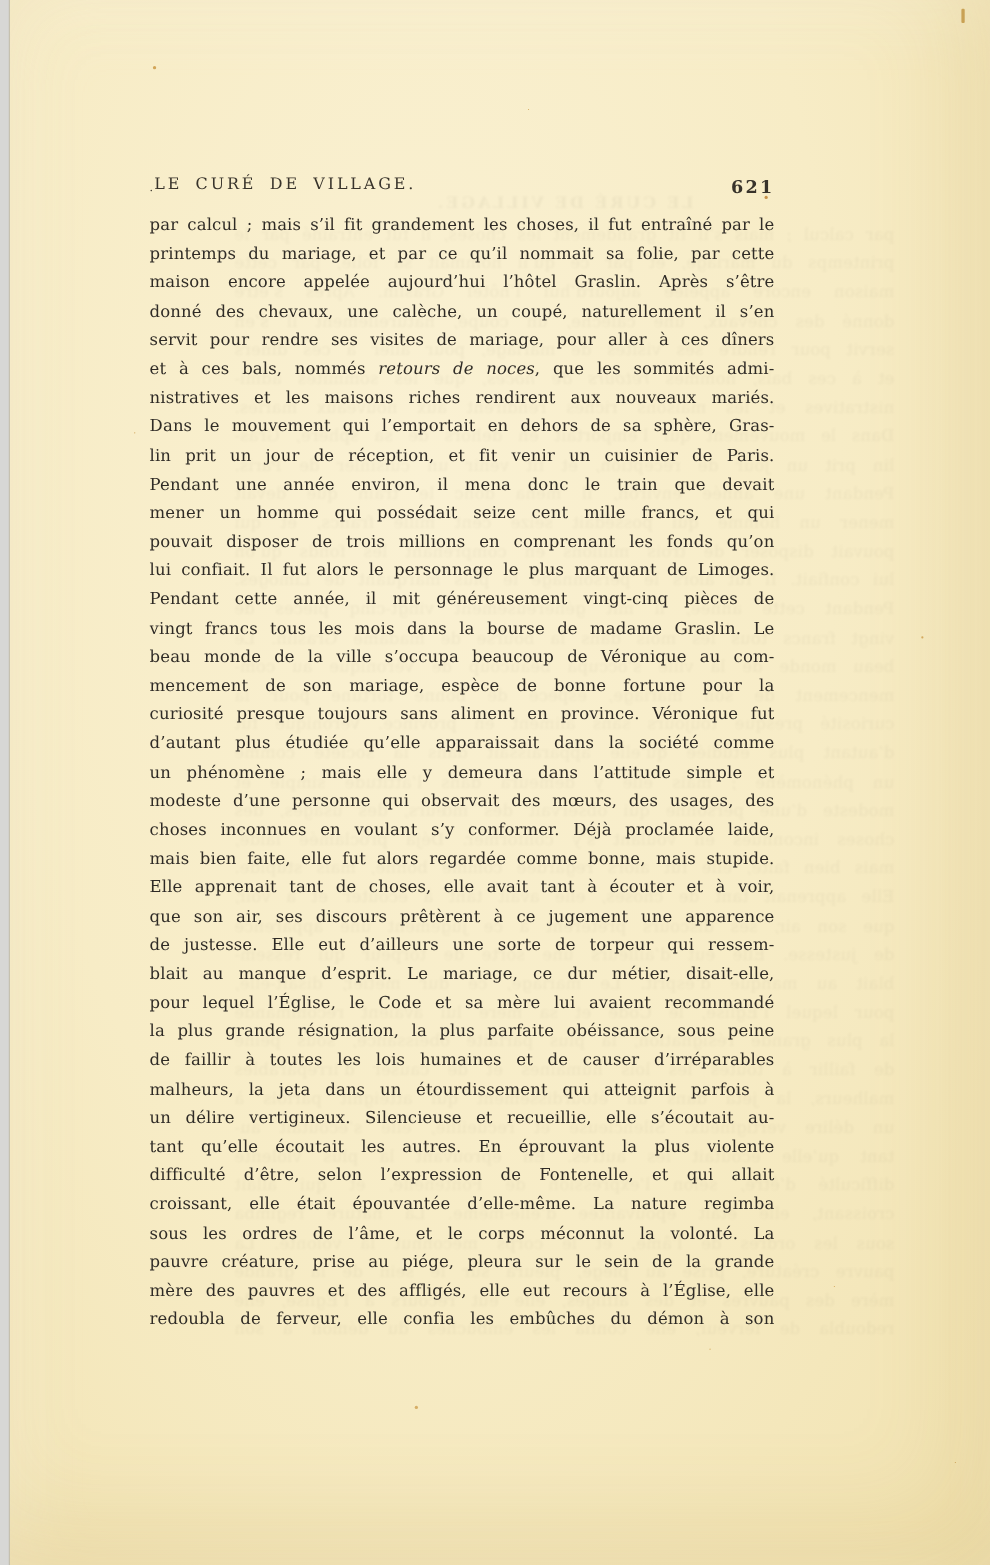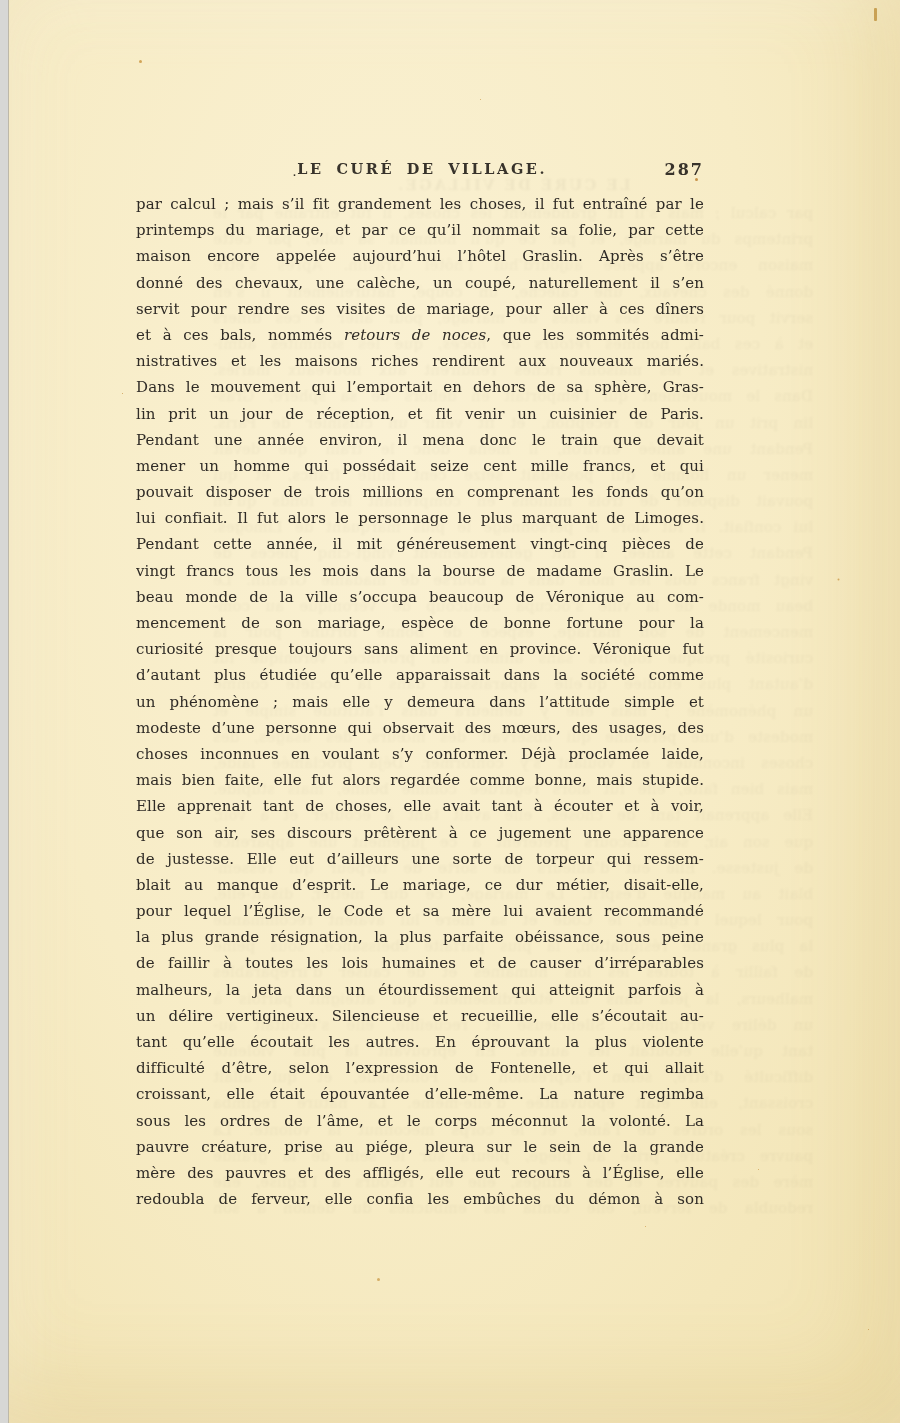--- a/index.html
+++ b/index.html
@@ -51,22 +51,21 @@
     width: 3px; height: 13px;
     background: #c9a154; border-radius: 1px;
   }
   
   .header-row {
     position: absolute; left: 127px; top: 160px;
     width: 568px; height: 22px;
     color: #38332b;
   }
   .header-center {
-    text-align: center;
-    font-weight: 700;
+    font-weight: 400;
     font-size: 14.5px;
     letter-spacing: 2.6px;
     word-spacing: 5px;
   }
   .header-mark {
     font-size: 10px;
     letter-spacing: 0;
     vertical-align: -2px;
     margin-right: 1px;
   }
@@ -158,21 +157,21 @@
         <div class="line">sous les ordres de l’âme, et le corps méconnut la volonté. La</div>
         <div class="line">pauvre créature, prise au piége, pleura sur le sein de la grande</div>
         <div class="line">mère des pauvres et des affligés, elle eut recours à l’Église, elle</div>
         <div class="line">redoubla de ferveur, elle confia les embûches du démon à son</div>
       </div>
 
     <div class="header-row">
       <div class="header-center">
         <span class="header-mark">.</span><span>LE CURÉ DE VILLAGE.</span>
       </div>
-      <span class="page-number">287</span>
+      <span class="page-number">621</span>
     </div>
 
     <div class="body-text" id="body-text">
         <div class="line">par calcul ; mais s’il fit grandement les choses, il fut entraîné par le</div>
         <div class="line">printemps du mariage, et par ce qu’il nommait sa folie, par cette</div>
         <div class="line">maison encore appelée aujourd’hui l’hôtel Graslin. Après s’être</div>
         <div class="line">donné des chevaux, une calèche, un coupé, naturellement il s’en</div>
         <div class="line">servit pour rendre ses visites de mariage, pour aller à ces dîners</div>
         <div class="line">et à ces bals, nommés <em>retours de noces</em>, que les sommités admi-</div>
         <div class="line">nistratives et les maisons riches rendirent aux nouveaux mariés.</div>

